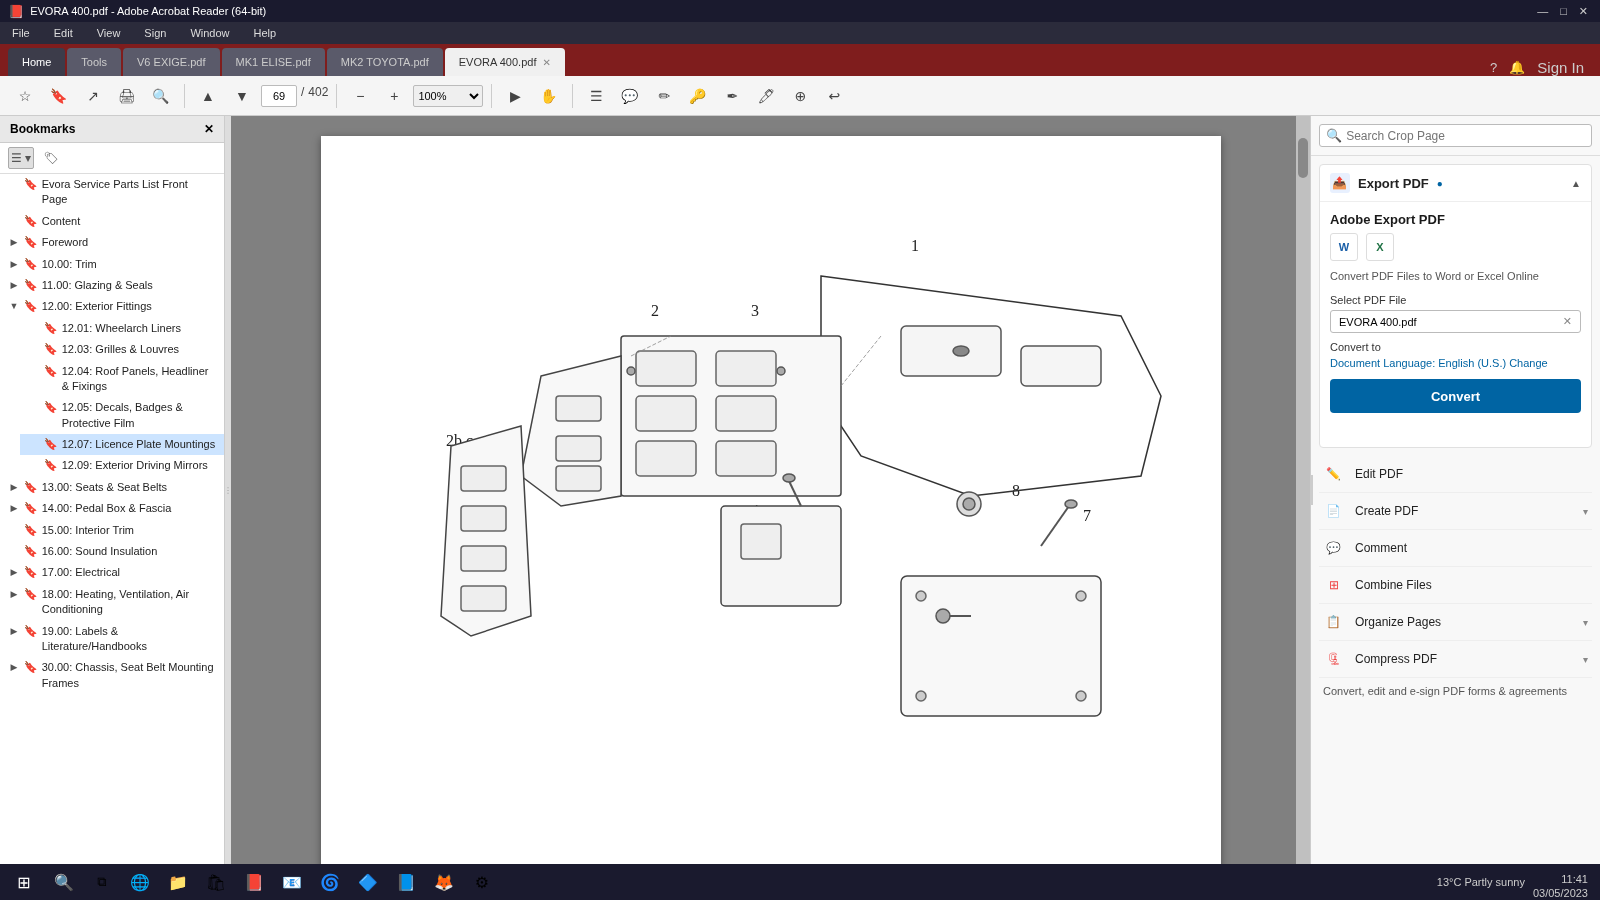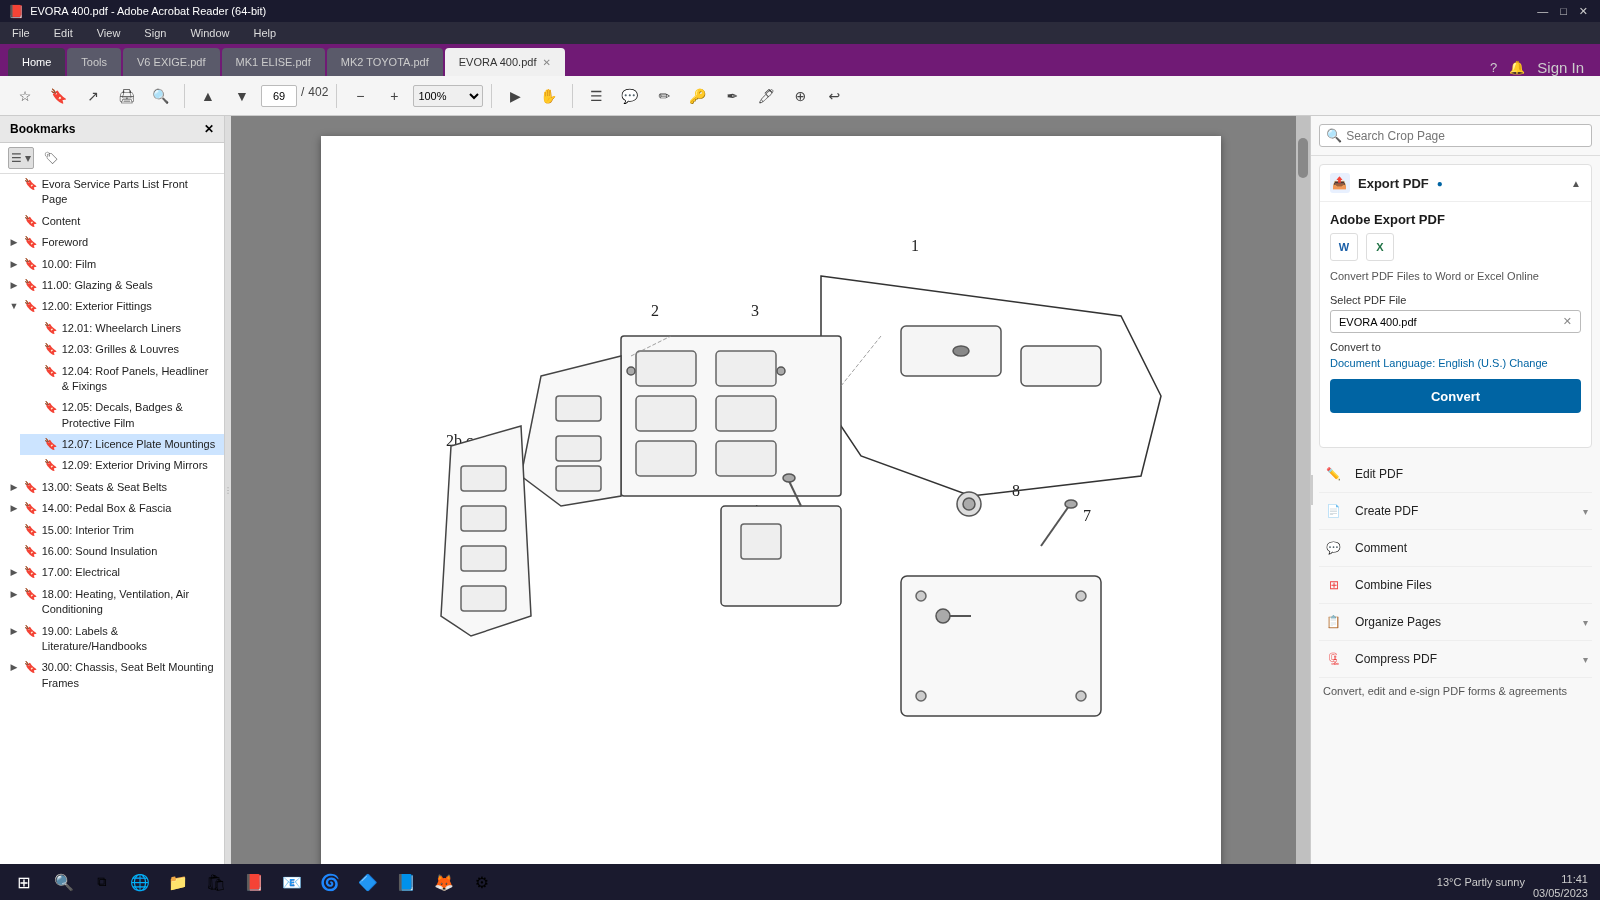--- a/index.html
+++ b/index.html
@@ -28,21 +28,21 @@
       display: flex;
       align-items: center;
       padding: 0 8px;
       gap: 16px;
       font-size: 11px;
     }
     .menu-item { cursor: pointer; padding: 2px 4px; }
 
     
     .tab-bar {
-      background: #701a75;
+      background: #7f1d1d;
       height: 32px;
       display: flex;
       align-items: flex-end;
       padding: 0 8px;
     }
     .tab {
       height: 28px;
       padding: 0 14px;
       display: flex;
       align-items: center;
@@ -438,21 +438,21 @@
         <span class="bm-label">Content</span>
       </div>
       <div class="bookmark-item">
         <div class="expand-btn">▶</div>
         <span class="bm-icon">🔖</span>
         <span class="bm-label">Foreword</span>
       </div>
       <div class="bookmark-item">
         <div class="expand-btn">▶</div>
         <span class="bm-icon">🔖</span>
-        <span class="bm-label">10.00: Film</span>
+        <span class="bm-label">10.00: Trim</span>
       </div>
       <div class="bookmark-item">
         <div class="expand-btn">▶</div>
         <span class="bm-icon">🔖</span>
         <span class="bm-label">11.00: Glazing &amp; Seals</span>
       </div>
 
       <div class="bookmark-item">
         <div class="expand-btn">▼</div>
         <span class="bm-icon">🔖</span>

